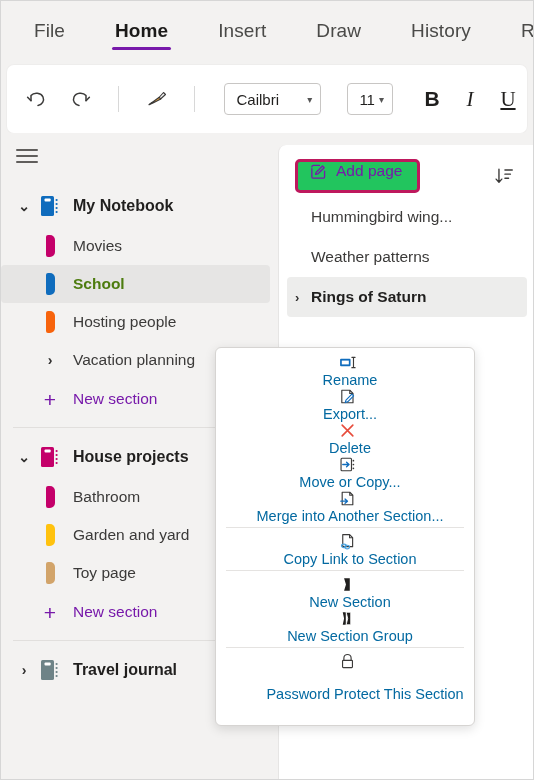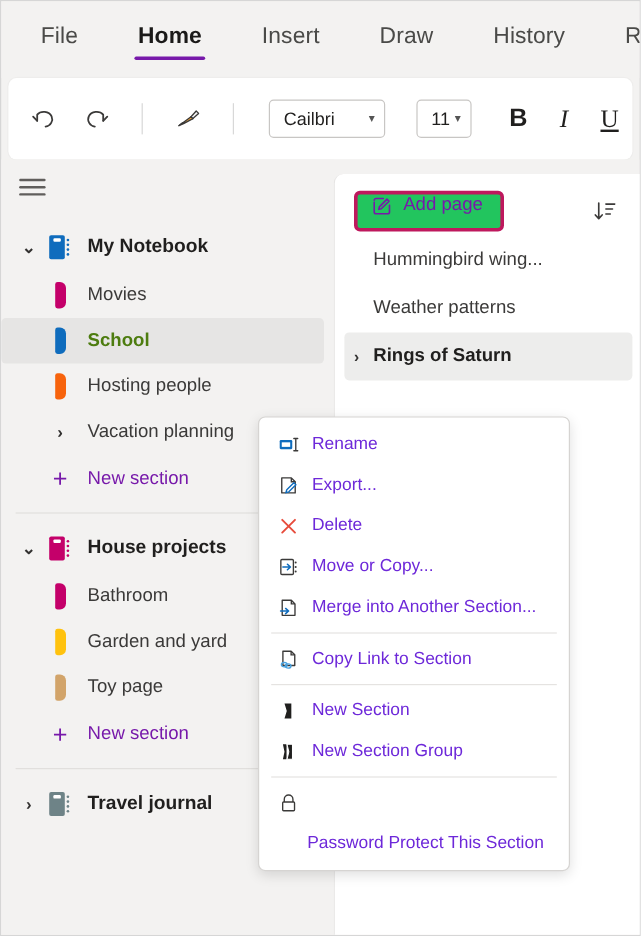--- a/index.html
+++ b/index.html
@@ -223,21 +223,22 @@
     box-shadow: 0 3px 11px rgba(0,0,0,0.13);
     padding: 5px 0;
     z-index: 50;
   }
   .ctx-item {
     height: 34px;
     display: flex; align-items: center;
     padding-left: 10px;
     cursor: pointer;
     font-size: 14.5px;
-    color: #6d28d9;
+    color: #0369a1;
+    flex-direction: column;
   }
   .ctx-ico {
     width: 28px; min-width: 28px;
     display:flex; align-items:center; justify-content:center;
     margin-right: 6px;
   }
   .ctx-label { flex: 1; white-space: nowrap; }
   .ctx-sub { color:#4a4a48; font-size: 13px; font-weight:bold; padding-right: 12px; }
   .ctx-sep { height: 1px; background: #e5e3e1; margin: 4px 10px; }
   .ctx-item.noicon { padding-left: 40px; }

